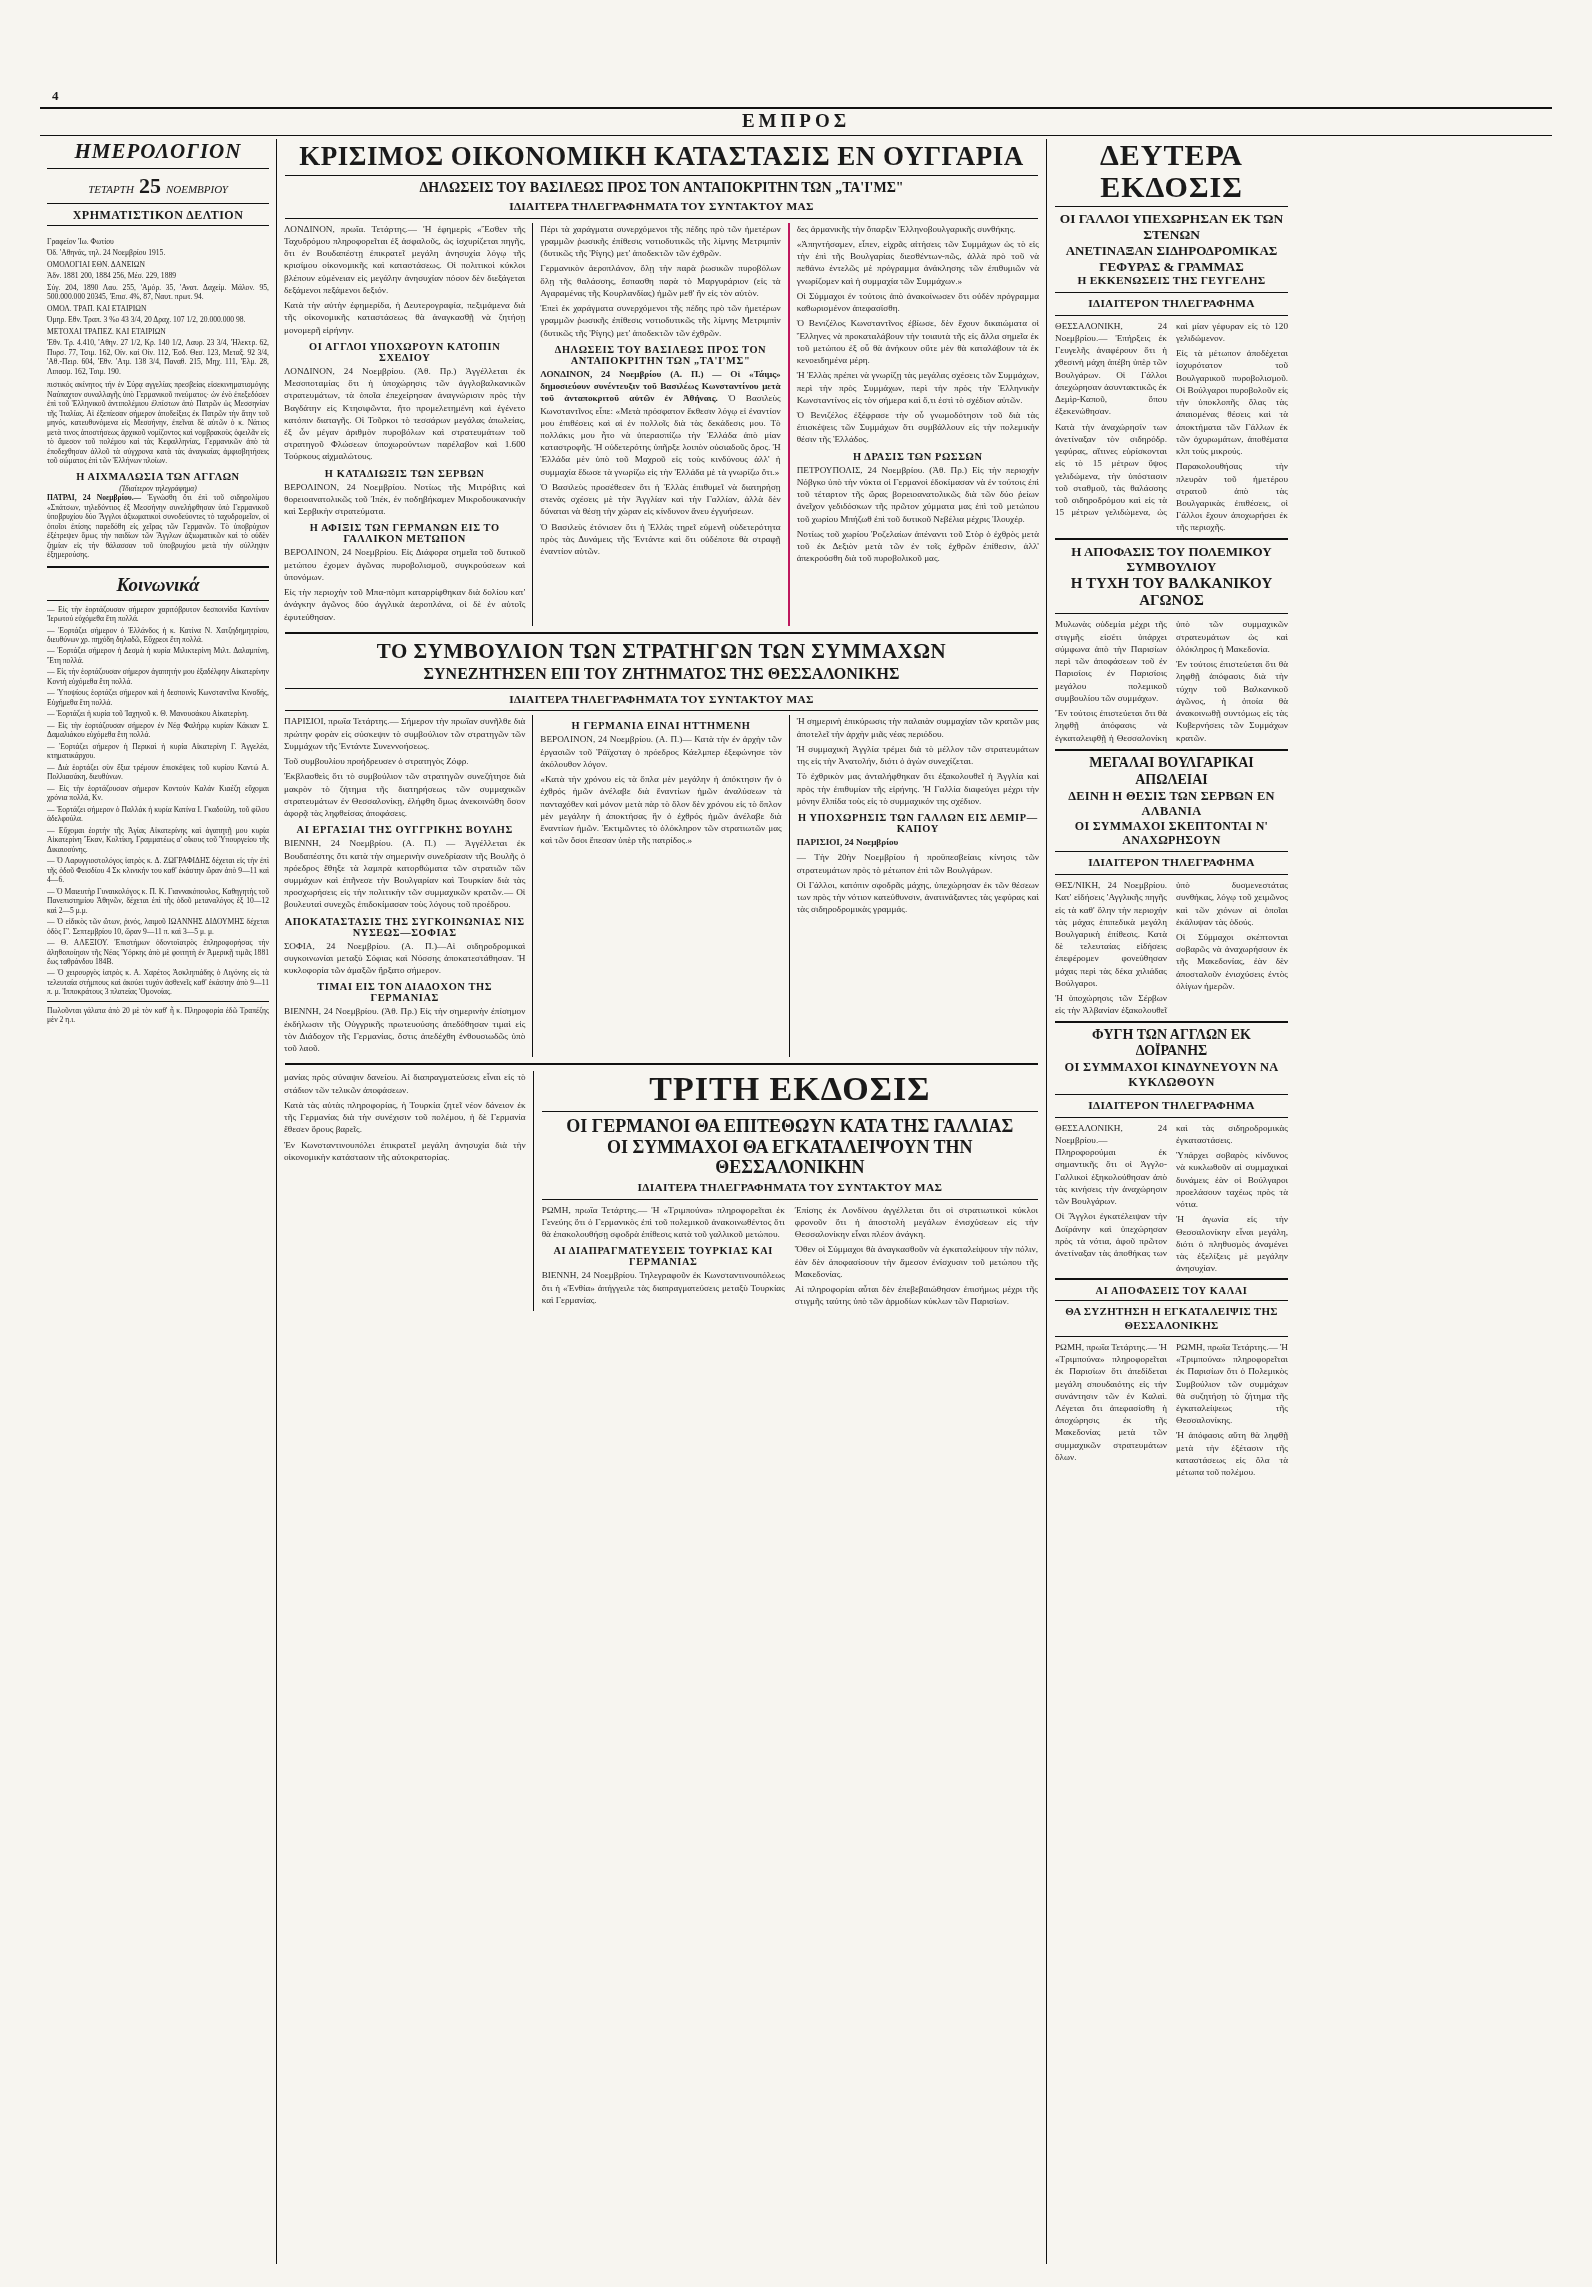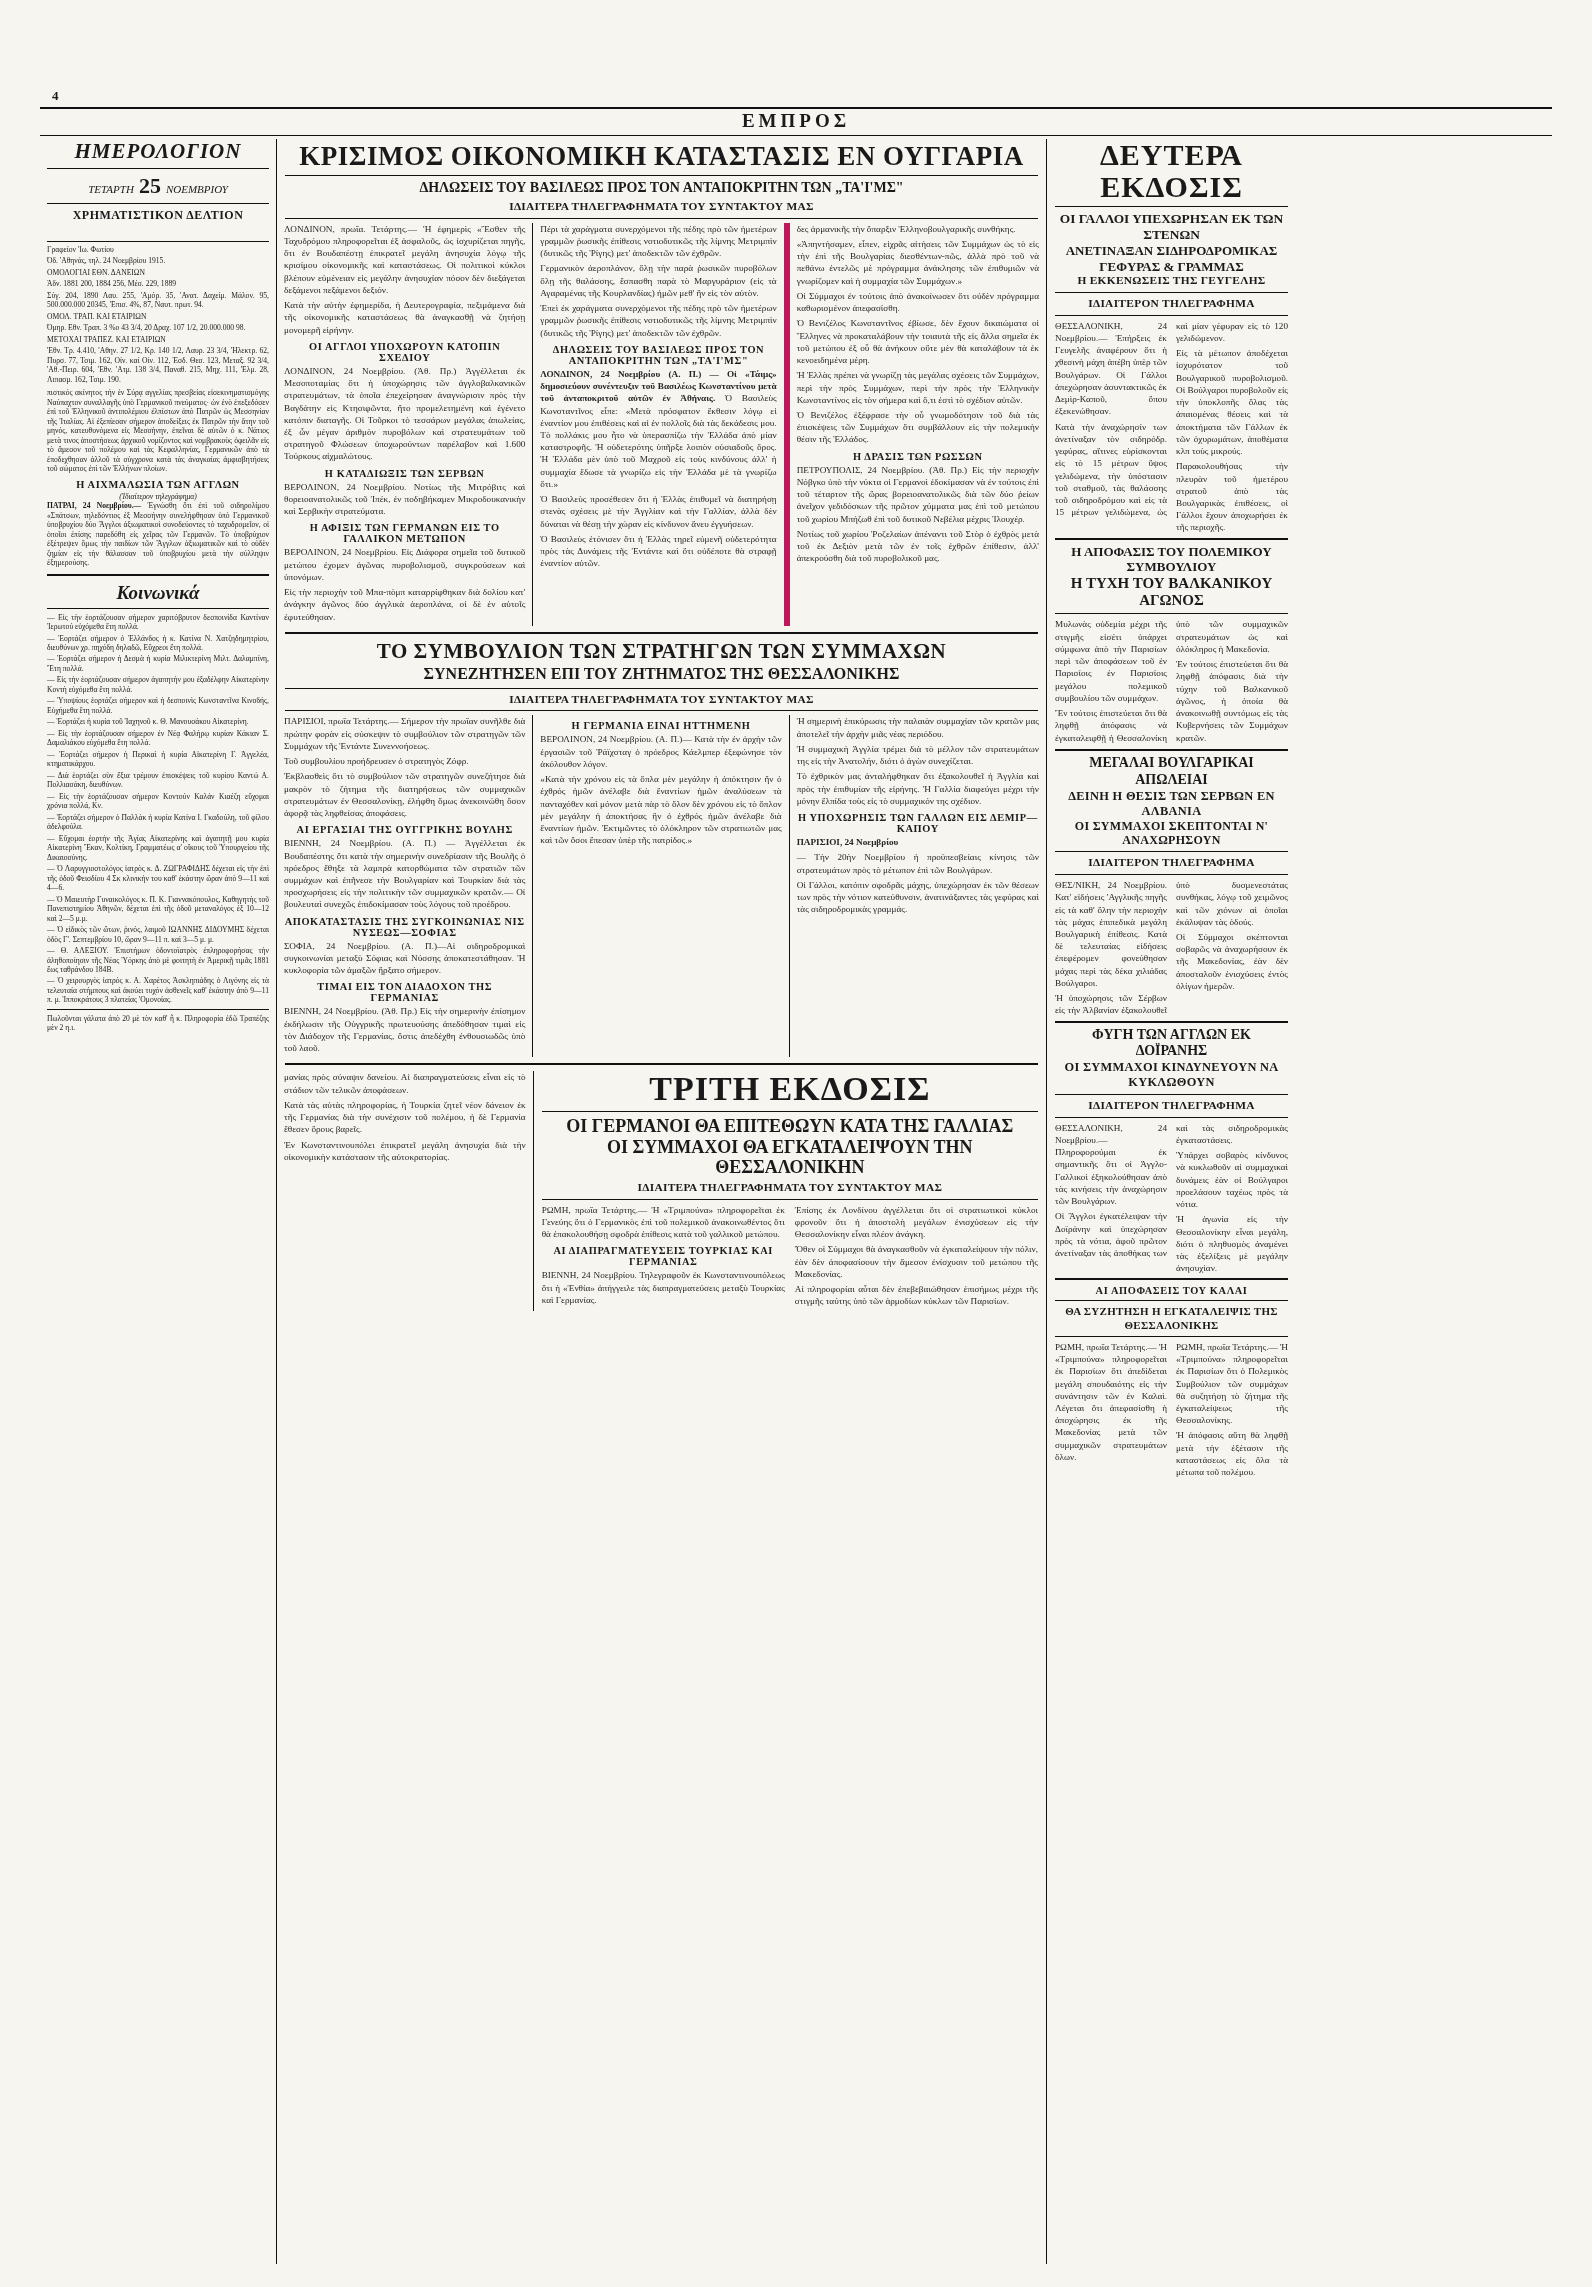--- a/index.html
+++ b/index.html
@@ -157,22 +157,22 @@
     font-size: 22px;
     font-weight: bold;
     font-style: normal;
   }
   .stock-head {
     text-align: center;
     font-size: 12px;
     font-weight: bold;
     letter-spacing: 0.5px;
     border-bottom: 1px solid #111;
-    padding-bottom: 18px;
-    margin-bottom: 3px;
+    padding-bottom: 2px;
+    margin-bottom: 11px;
   }
   .tiny {
     font-size: 7.6px;
     line-height: 1.25;
     text-align: justify;
   }
   .tiny p { margin: 0 0 2px 0; }
   .tiny b { font-weight: bold; }
   .social-head {
     font-size: 19px;
@@ -291,21 +291,21 @@
           <div class="body-txt">
             <p>ΒΕΡΟΛΙΝΟΝ, 24 Νοεμβρίου. Νοτίως τῆς Μιτρόβιτς καὶ θορειοανατολικῶς τοῦ Ἰπέκ, ἐν ποδηβήκαμεν Μικροδουκανικὴν καὶ Σερβικὴν στρατεύματα.</p>
           </div>
           <div class="smallcaps-head">Η ΑΦΙΞΙΣ ΤΩΝ ΓΕΡΜΑΝΩΝ ΕΙΣ ΤΟ ΓΑΛΛΙΚΟΝ ΜΕΤΩΠΟΝ</div>
           <div class="body-txt">
             <p>ΒΕΡΟΛΙΝΟΝ, 24 Νοεμβρίου. Εἰς Διάφορα σημεῖα τοῦ δυτικοῦ μετώπου ἐχομεν ἀγῶνας πυροβολισμοῦ, συγκρούσεων καὶ ὑπονόμων.</p>
             <p>Εἰς τὴν περιοχὴν τοῦ Μπα-πὸμπ καταρρίφθηκαν διὰ δολίου κατ' ἀνάγκην ἀγῶνος δύο ἀγγλικὰ ἀεροπλάνα, οἱ δὲ ἐν αὐτοῖς ἐφυτεύθησαν.</p>
           </div>
         </div>
 
-        <div class="col" style="width:257px;border-right:6px solid #be185d;">
+        <div class="col" style="width:257px;border-right:2px solid #be185d;">
           <div class="body-txt">
             <p>Πέρι τὰ χαράγματα συνερχόμενοι τῆς πέδης πρὸ τῶν ἡμετέρων γραμμῶν ῥωσικῆς ἐπίθεσις νοτιοδυτικῶς τῆς λίμνης Μετριμπὶν (δυτικῶς τῆς Ῥίγης) μετ' ἀποδεκτῶν τῶν ἐχθρῶν.</p>
             <p>Γερμανικὸν ἀεροπλάνον, ὅλῃ τὴν παρὰ ῥωσικῶν πυροβόλων ὅλῃ τῆς θαλάσσης, ἔσπασθη παρὰ τὸ Μαργυράριον (εἰς τὰ Αγαραμένας τῆς Κουρλανδίας) ἡμῶν μεθ' ἣν εἰς τὸν αὐτὸν.</p>
             <p>Ἐπεὶ ἐκ χαράγματα συνερχόμενοι τῆς πέδης πρὸ τῶν ἡμετέρων γραμμῶν ῥωσικῆς ἐπίθεσις νοτιοδυτικῶς τῆς λίμνης Μετριμπὶν (δυτικῶς τῆς Ῥίγης) μετ' ἀποδεκτῶν τῶν ἐχθρῶν.</p>
           </div>
           <div class="smallcaps-head">ΔΗΛΩΣΕΙΣ ΤΟΥ ΒΑΣΙΛΕΩΣ ΠΡΟΣ ΤΟΝ ΑΝΤΑΠΟΚΡΙΤΗΝ ΤΩΝ „ΤΑ'Ι'ΜΣ"</div>
           <div class="body-txt">
             <p><b>ΛΟΝΔΙΝΟΝ, 24 Νοεμβρίου (Α. Π.) — Οἱ «Τάιμς» δημοσιεύουν συνέντευξιν τοῦ Βασιλέως Κωνσταντίνου μετὰ τοῦ ἀνταποκριτοῦ αὐτῶν ἐν Ἀθήναις.</b> Ὁ Βασιλεὺς Κωνσταντῖνος εἶπε: «Μετὰ πρόσφατον ἔκθεσιν λόγῳ εἰ ἐναντίον μου ἐπιθέσεις καὶ αἱ ἐν πολλοῖς διὰ τὰς δεκάδεσις μου. Τὸ πολλάκις μου ἦτο νὰ ὑπερασπίζω τὴν Ἑλλάδα ἀπὸ μίαν καταστροφῆς. Ἡ οὐδετερότης ὑπῆρξε λοιπὸν οὐσιαδοῦς ὅρος. Ἡ Ἑλλάδα μὲν ὑπὸ τοῦ Μαχροῦ εἰς τοὺς κινδύνους ἀλλ' ἡ συμμαχία ἔδωσε τὰ γνωρίζω εἰς τὴν Ἑλλάδα μὲ τὰ γνωρίζω ὅτι.»</p>
             <p>Ὁ Βασιλεὺς προσέθεσεν ὅτι ἡ Ἑλλὰς ἐπιθυμεῖ νὰ διατηρήσῃ στενὰς σχέσεις μὲ τὴν Ἀγγλίαν καὶ τὴν Γαλλίαν, ἀλλὰ δὲν δύναται νὰ θέσῃ τὴν χώραν εἰς κίνδυνον ἄνευ ἐγγυήσεων.</p>
             <p>Ὁ Βασιλεὺς ἐτόνισεν ὅτι ἡ Ἑλλὰς τηρεῖ εὐμενῆ οὐδετερότητα πρὸς τὰς Δυνάμεις τῆς Ἐντάντε καὶ ὅτι οὐδέποτε θὰ στραφῇ ἐναντίον αὐτῶν.</p>

